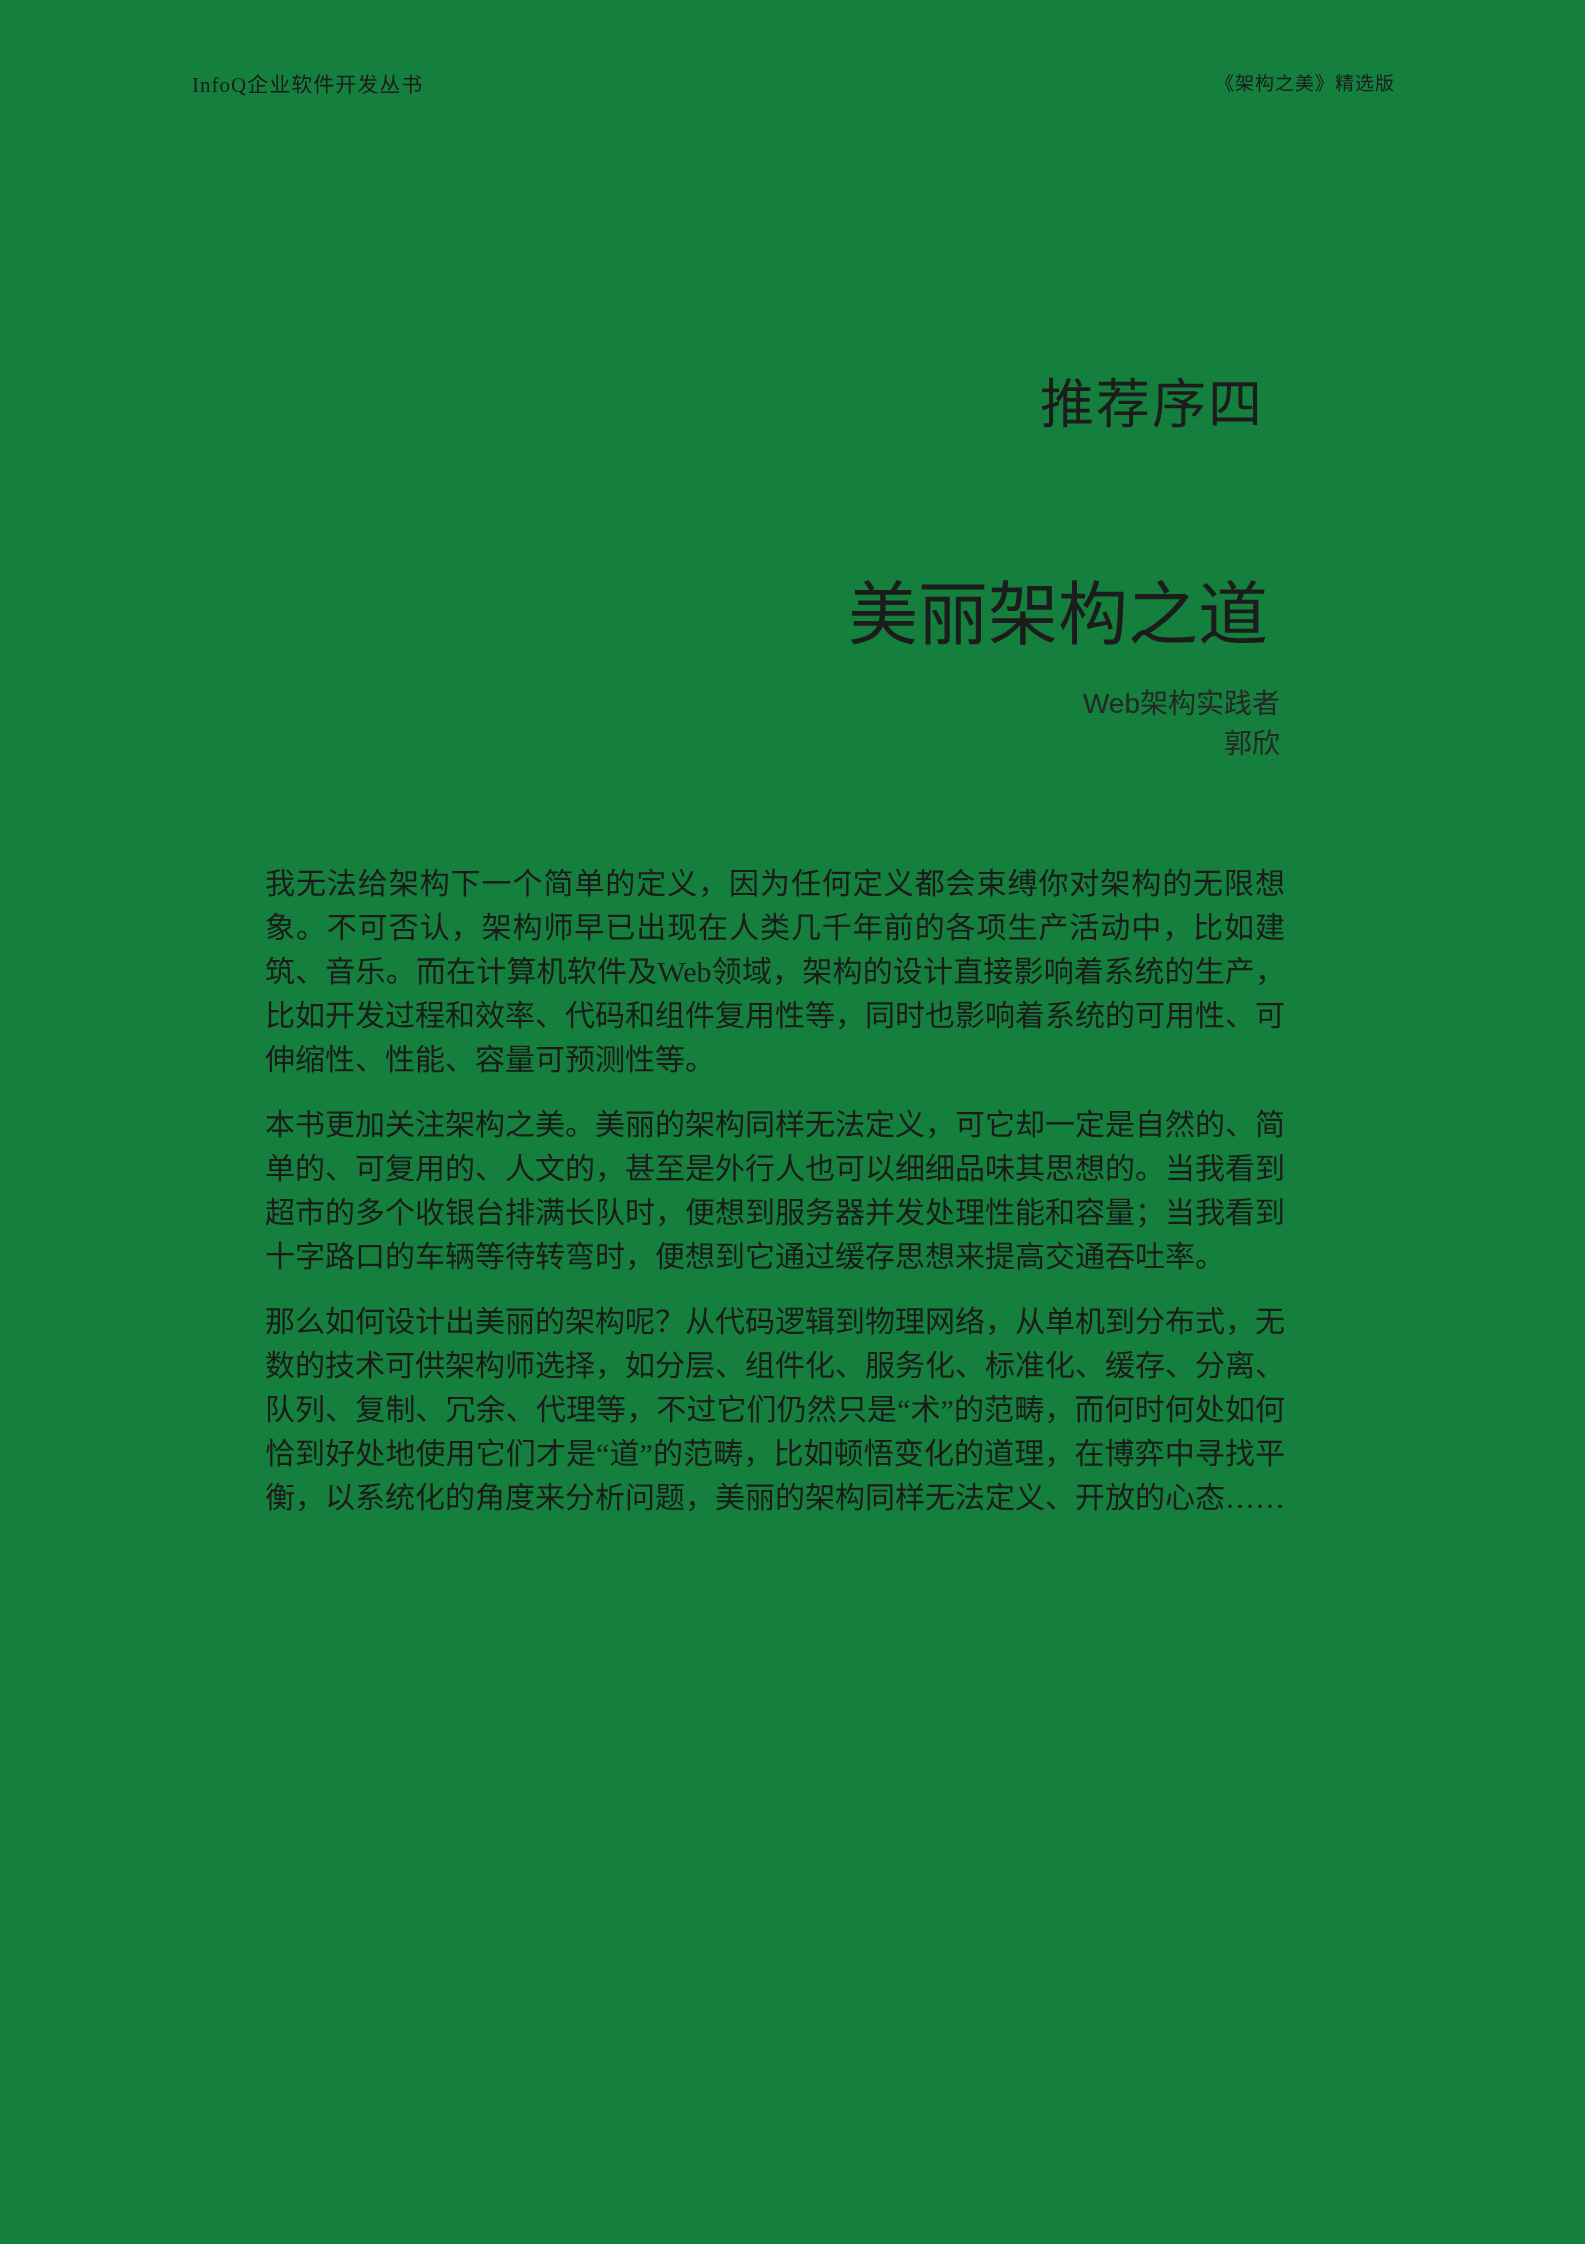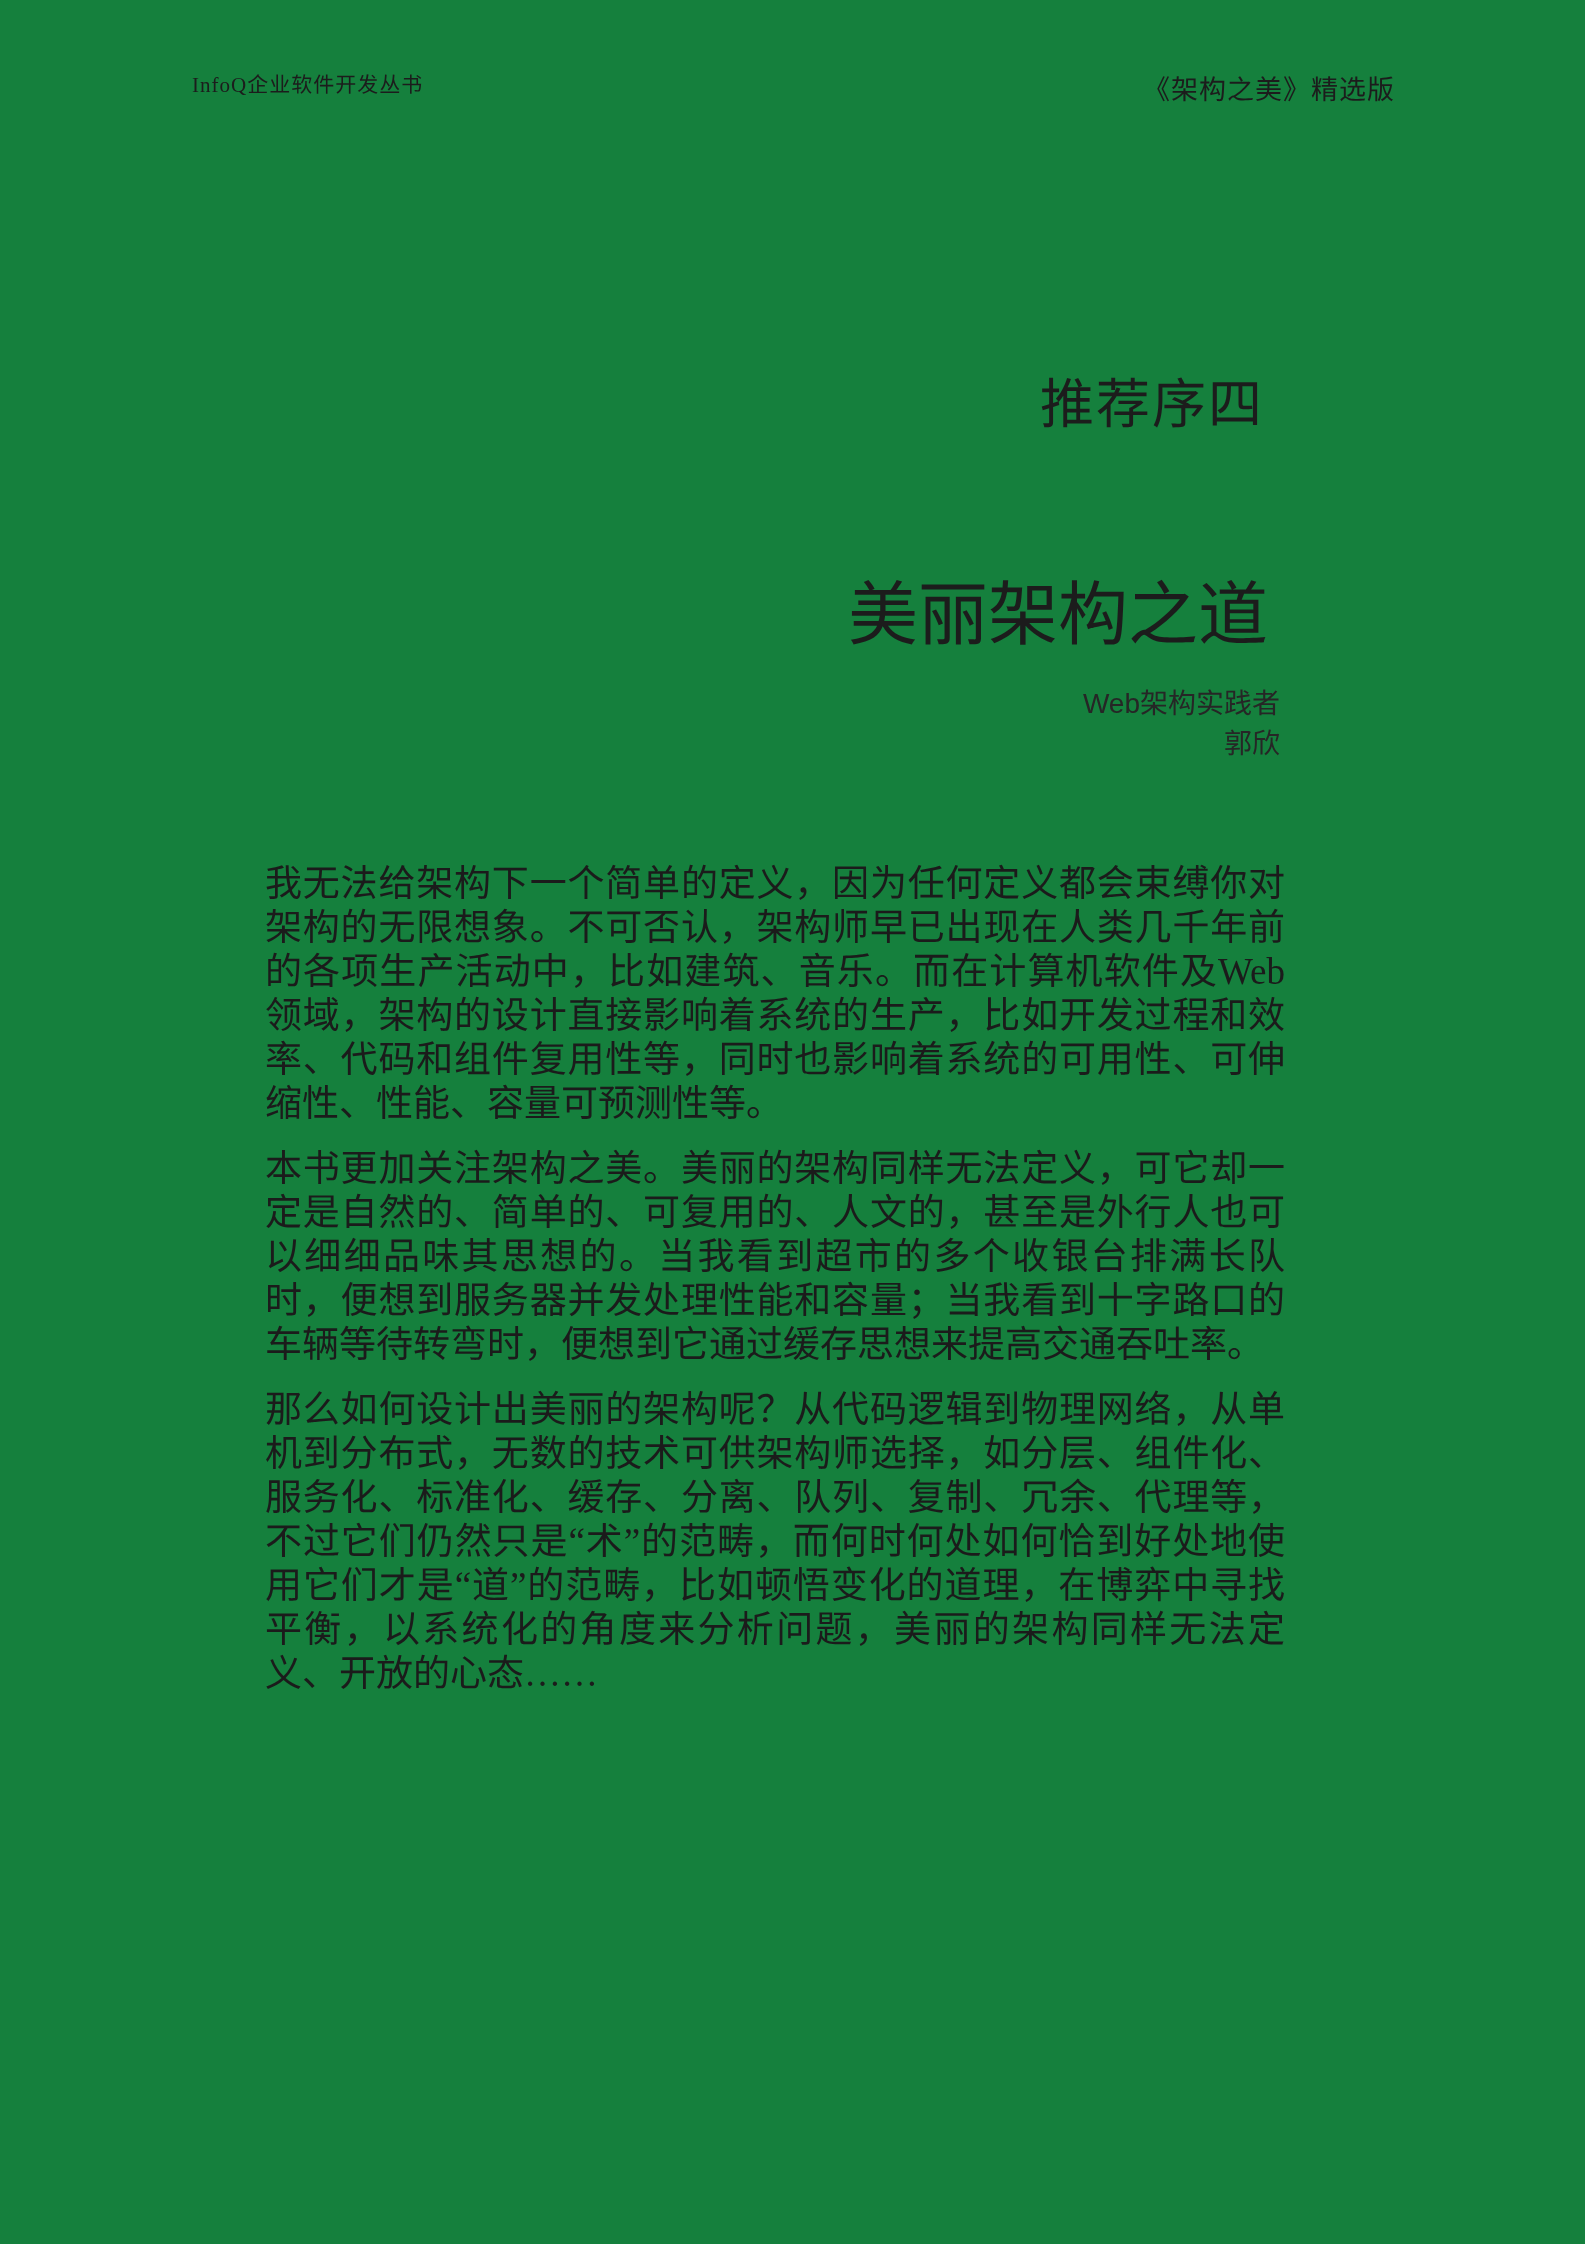--- a/index.html
+++ b/index.html
@@ -22,21 +22,21 @@
     top: 68px;
     left: 192px;
     font-size: 21px;
     letter-spacing: 1px;
     white-space: nowrap;
   }
   .running-header-right {
     position: absolute;
     top: 68px;
     right: 190px;
-    font-size: 27px;
+    font-size: 19px;
     letter-spacing: 1px;
     white-space: nowrap;
   }
   .section-title {
     position: absolute;
     top: 344px;
     right: 305px;
     font-size: 54px;
     font-weight: normal;
     letter-spacing: 2px;
@@ -64,21 +64,21 @@
     color: #262626;
   }
   .body-text {
     position: absolute;
     top: 862px;
     left: 265px;
     width: 1020px;
   }
   .body-text p {
     margin: 0 0 21px 0;
-    font-size: 37px;
+    font-size: 30px;
     line-height: 44px;
     text-align: justify;
     text-justify: inter-ideograph;
     color: #1b1b1b;
   }
 </style>
 </head>
 <body>
 
 <div class="page">

